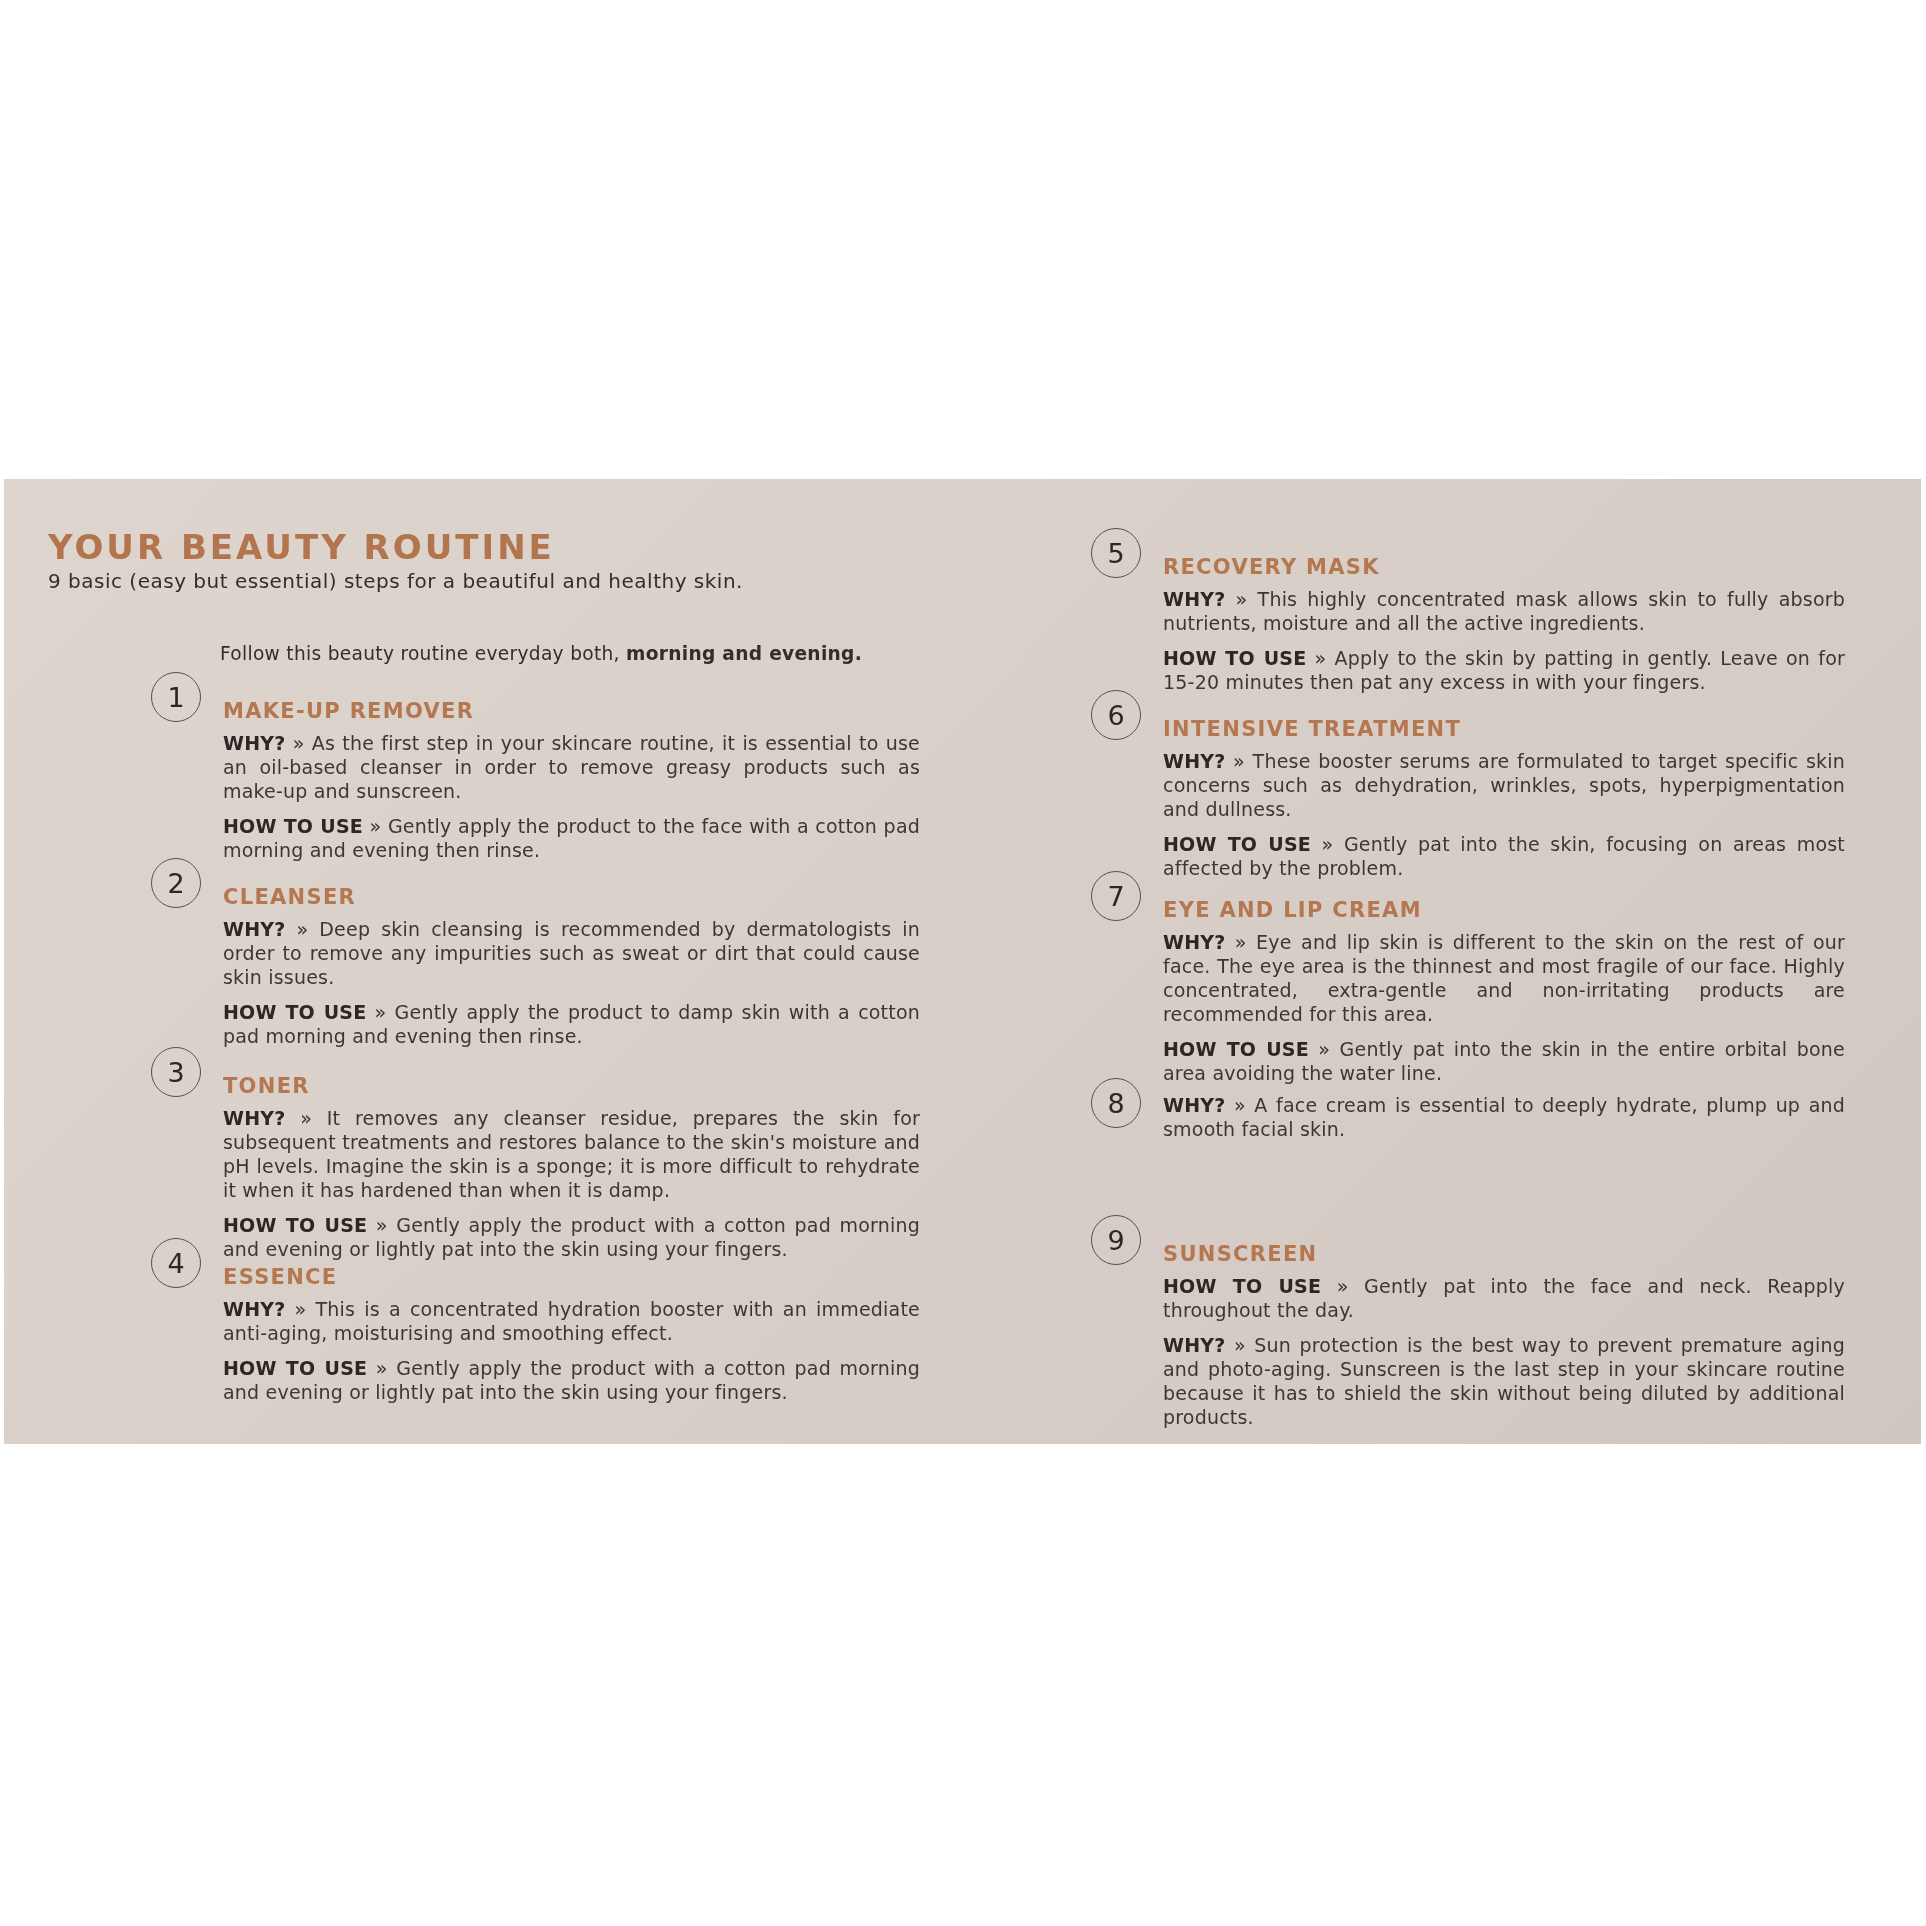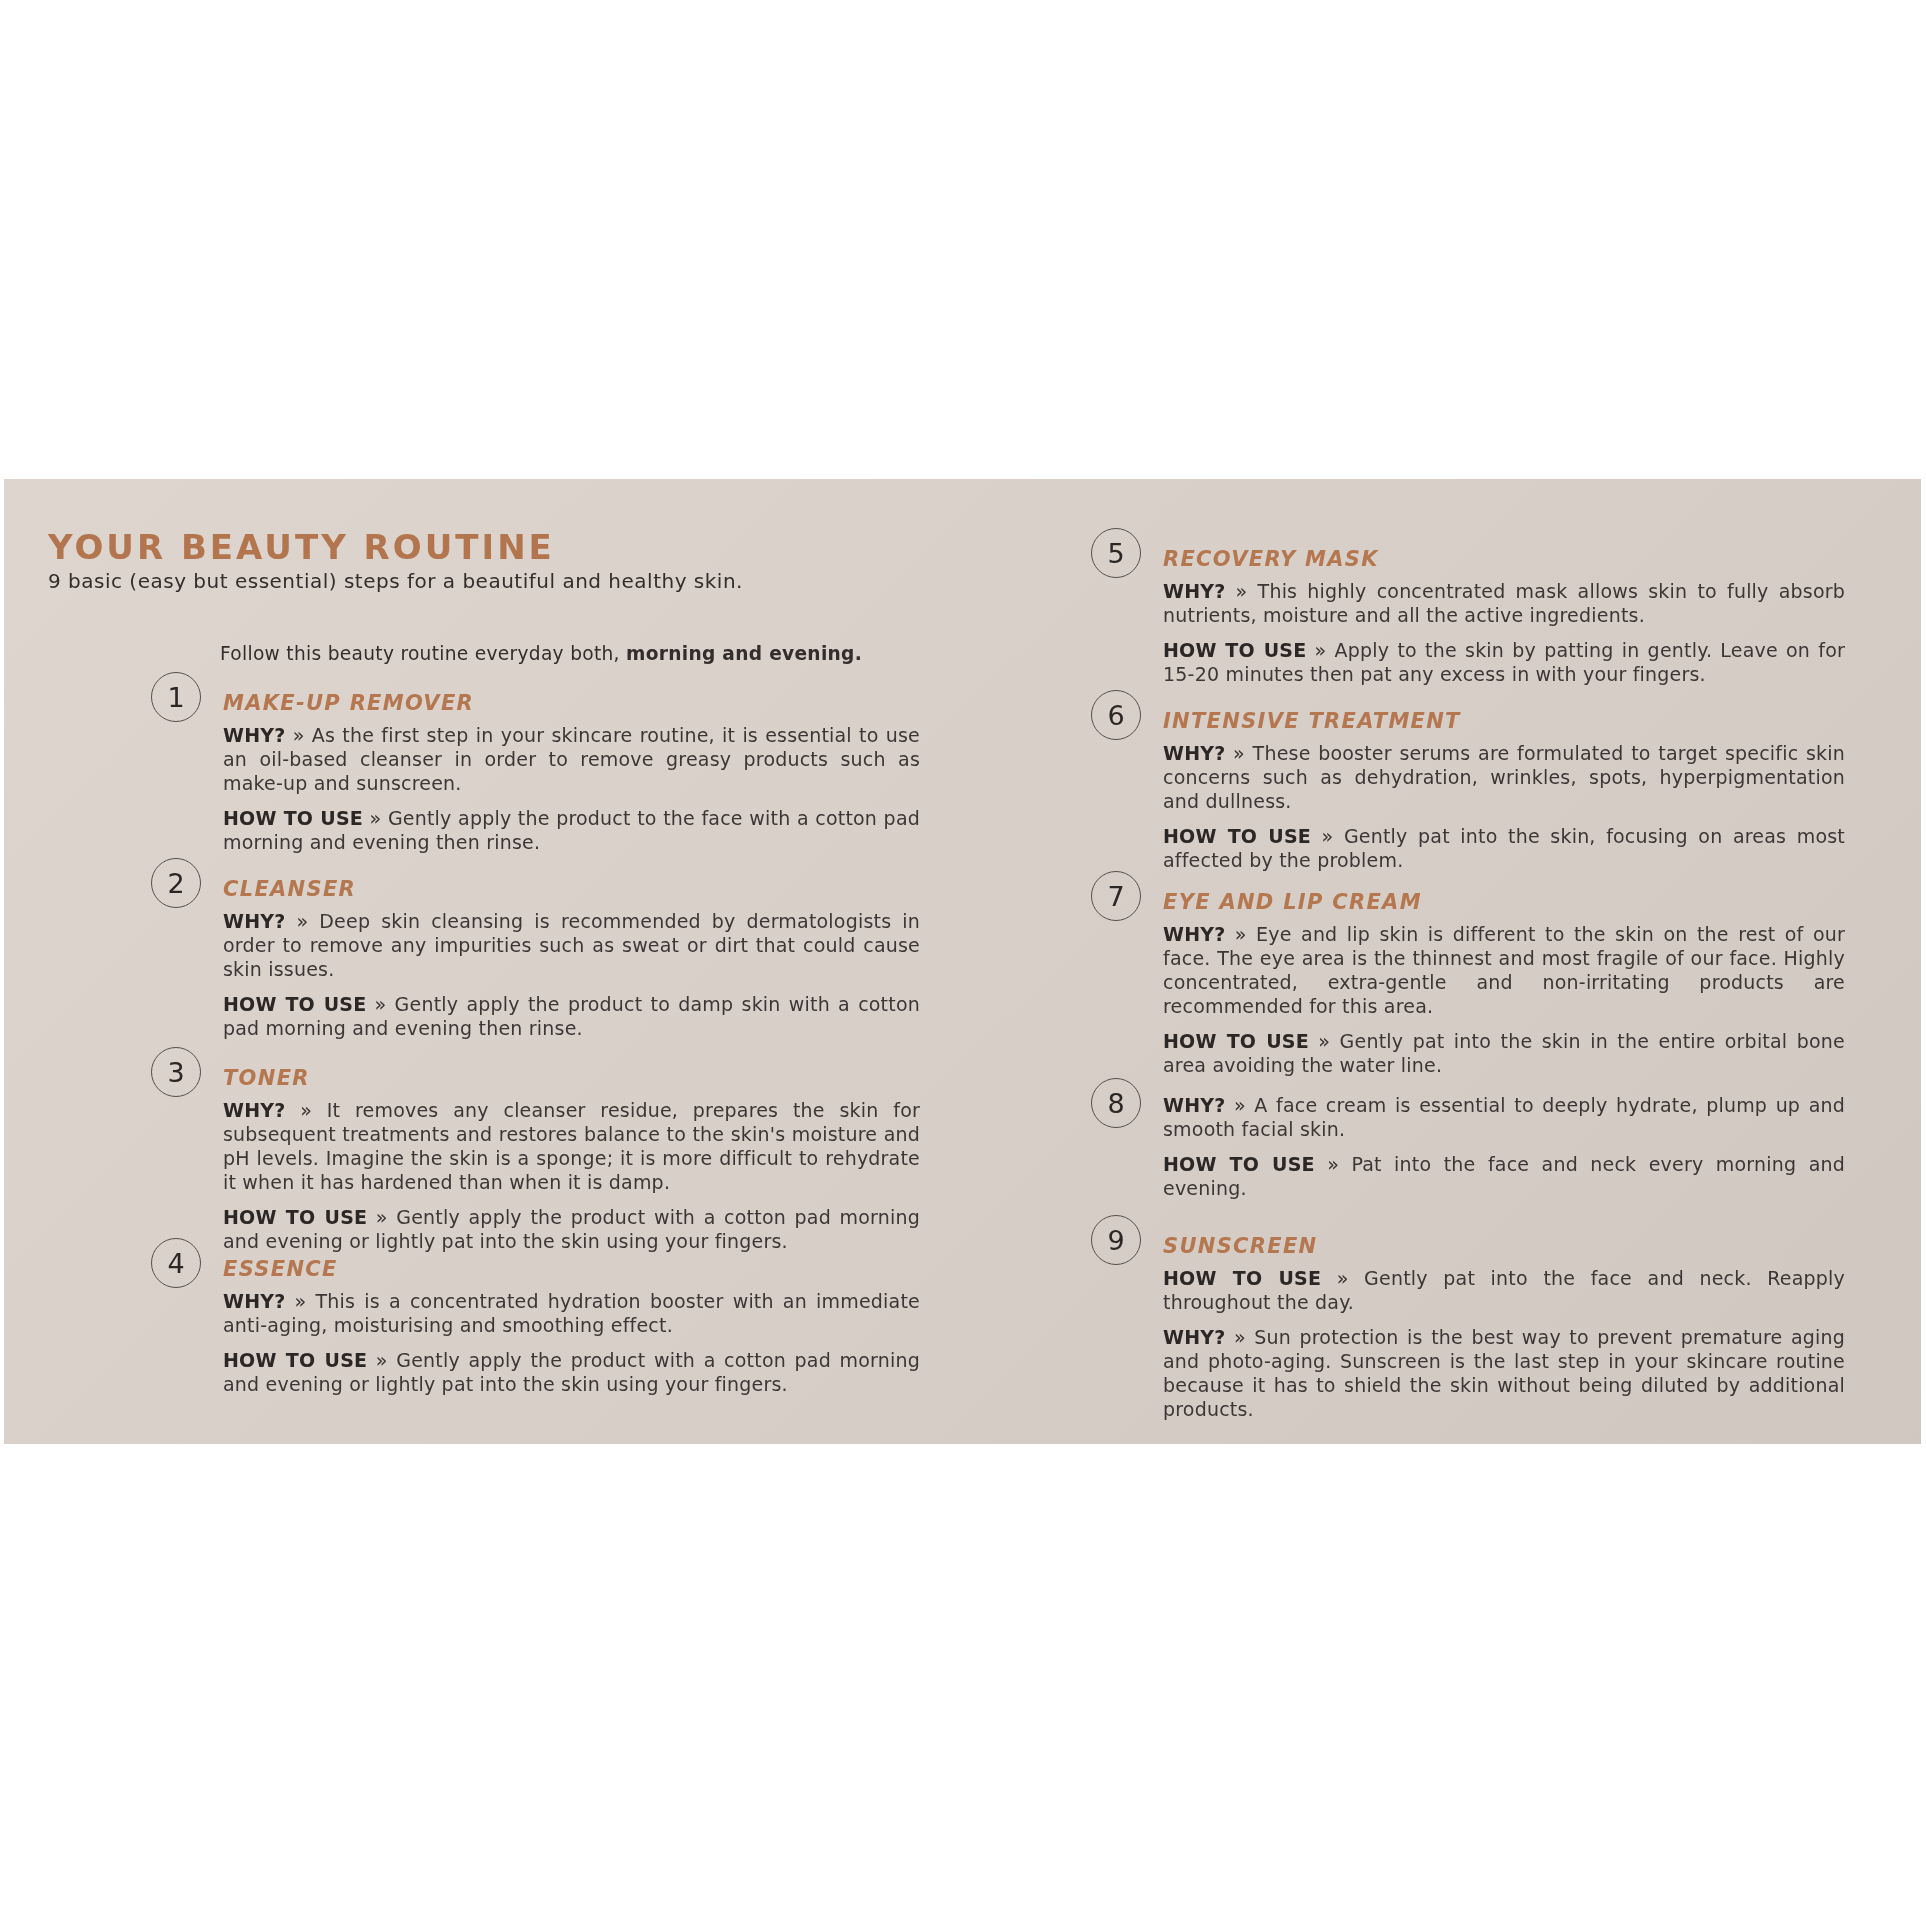--- a/index.html
+++ b/index.html
@@ -43,24 +43,23 @@
     border-radius:50%;
     display:flex;align-items:center;justify-content:center;
     background:transparent;
   }
   .step .num{
     font-size:27px;
     color:#2b2725;
   }
   .step .body{margin-top:15px;}
   .step h3{
-    margin:4px 0 8px 0;
+    margin:12px 0 8px 0;
     font-size:21px;font-weight:bold;letter-spacing:1.3px;
     color:#b5774f;
-    font-style:italic;
   }
   .para{
     margin:0 0 11px 0;
     font-size:19px;line-height:24px;letter-spacing:0.2px;
     color:#3c3634;
     text-align:justify;
   }
   .para .lbl{font-weight:bold;color:#2b2725;}
   .para .sep{color:#3c3634;}
   
@@ -217,25 +216,20 @@
   <div class="step col-right" id="s8">
     <div class="badge">
       <span class="num">8</span>
     </div>
     <div class="body">
       <p class="para">
         <span class="lbl">WHY?</span>
         <span class="sep">»</span>
         <span class="txt">A face cream is essential to deeply hydrate, plump up and smooth facial skin.</span>
       </p>
-      <p class="para">
-        <span class="lbl">HOW TO USE</span>
-        <span class="sep">»</span>
-        <span class="txt">Pat into the face and neck every morning and evening.</span>
-      </p>
     </div>
   </div>
 
   <div class="step col-right" id="s9">
     <div class="badge">
       <span class="num">9</span>
     </div>
     <div class="body">
       <h3 class="step-title">SUNSCREEN</h3>
       <p class="para">

